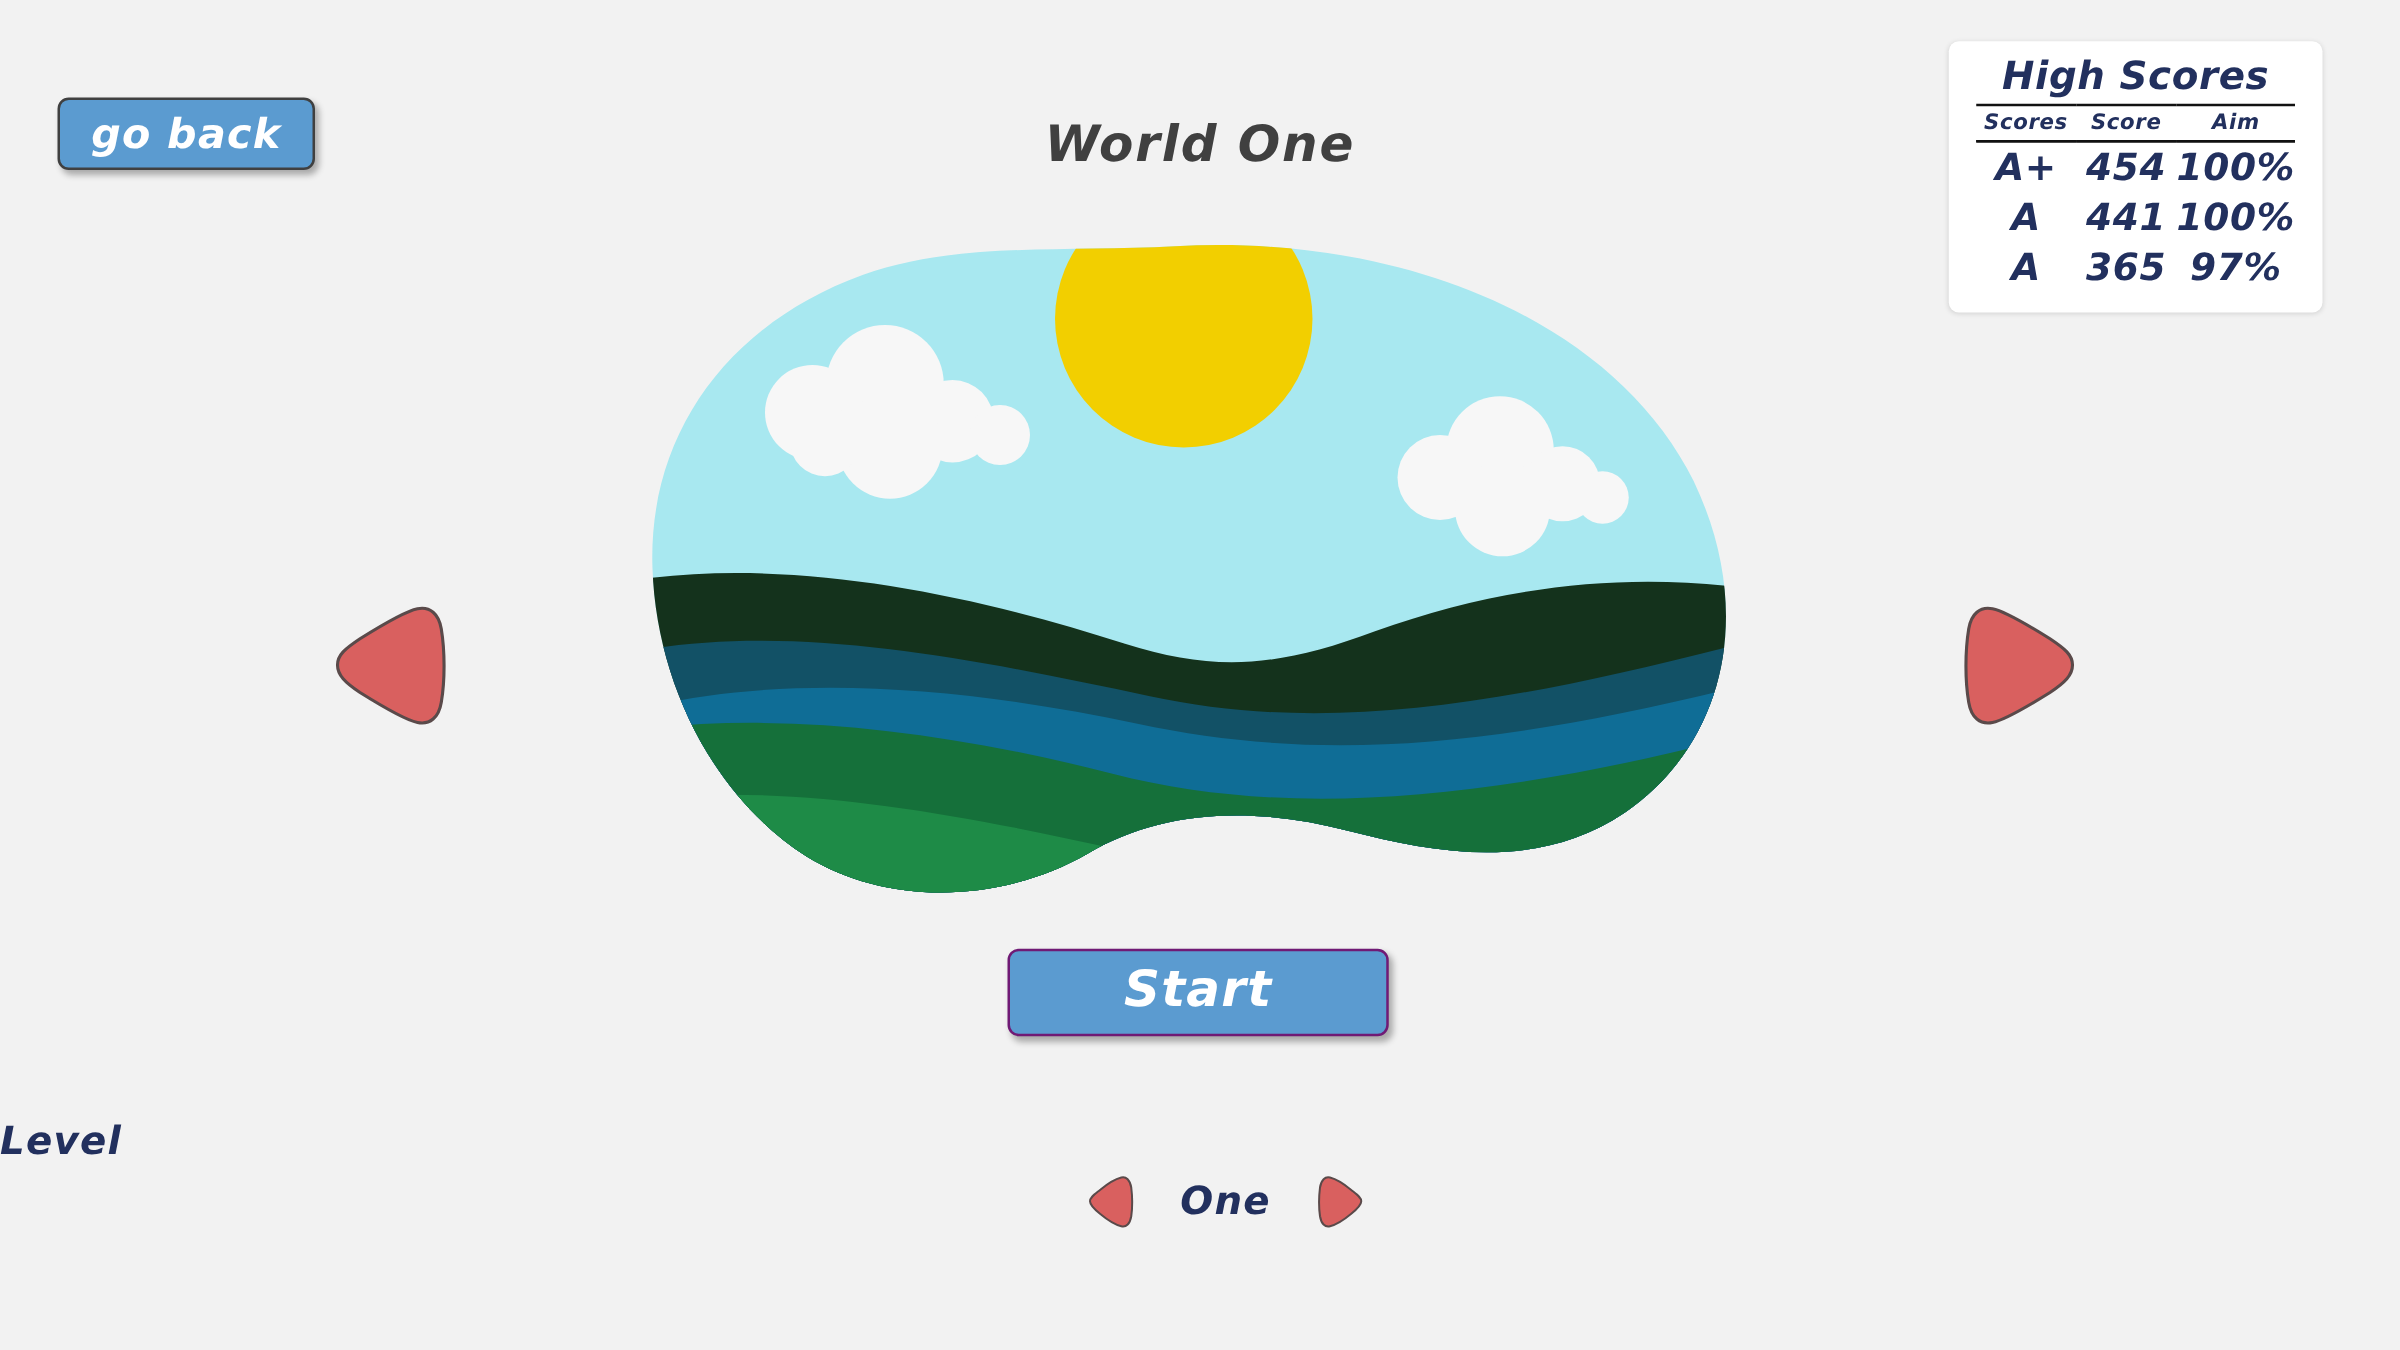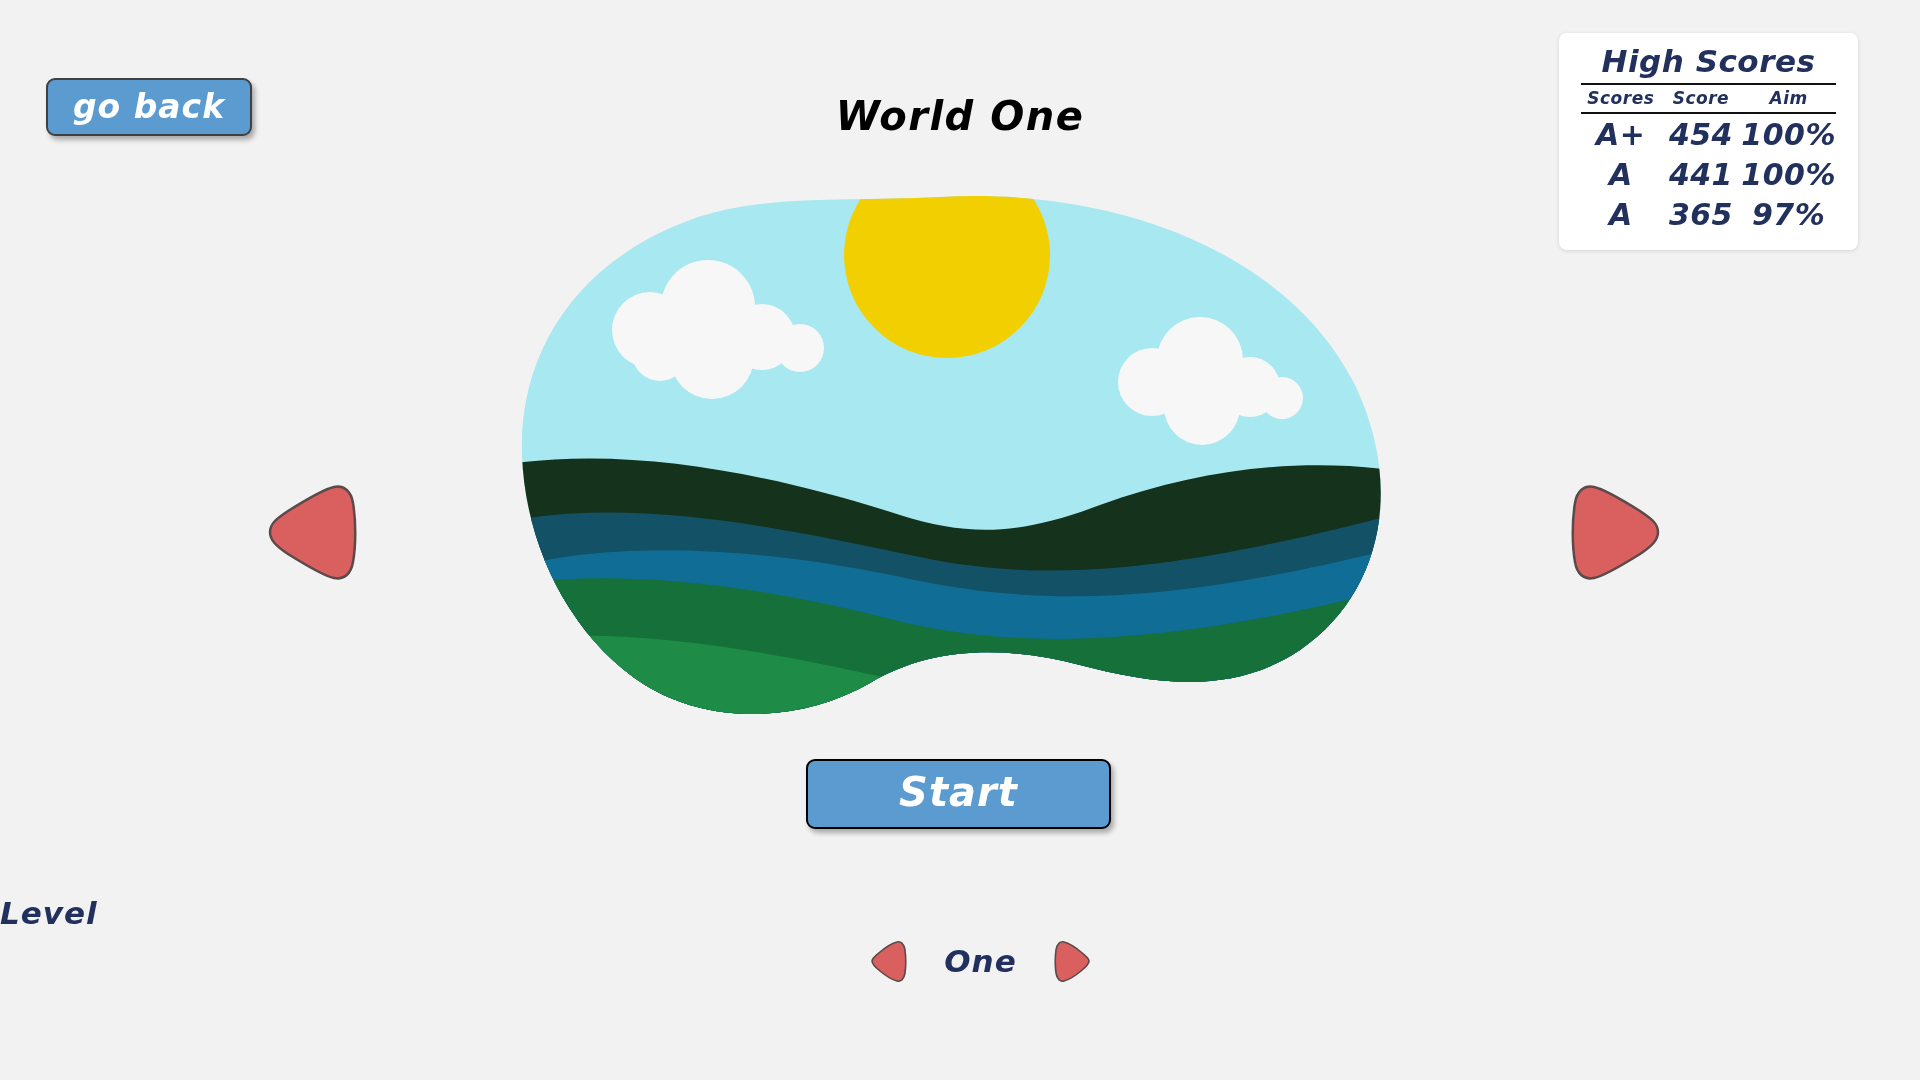--- a/index.html
+++ b/index.html
@@ -51,21 +51,21 @@
     transform: translateY(-1px);
   }
 
   
   #page-title {
     position: absolute;
     top: 93px;
     left: 0;
     width: 1920px;
     text-align: center;
-    color: #000000;
+    color: #404040;
     font-size: 40px;
     font-weight: 700;
     font-style: italic;
     letter-spacing: 1.5px;
   }
 
   
   #high-scores-panel {
     position: absolute;
     right: 62px;
@@ -137,21 +137,21 @@
   #next-world-arrow { right: 250px; top: 475px; }
 
   
   #start-button {
     position: absolute;
     left: 806px;
     top: 759px;
     width: 305px;
     height: 70px;
     background: #5b9bd0;
-    border: 2px solid #000000;
+    border: 2px solid #701a75;
     border-radius: 9px;
     box-shadow: 3px 4px 5px rgba(0,0,0,0.30);
     cursor: pointer;
     display: flex;
     align-items: center;
     justify-content: center;
   }
   #start-button .label {
     color: #ffffff;
     font-size: 40px;

